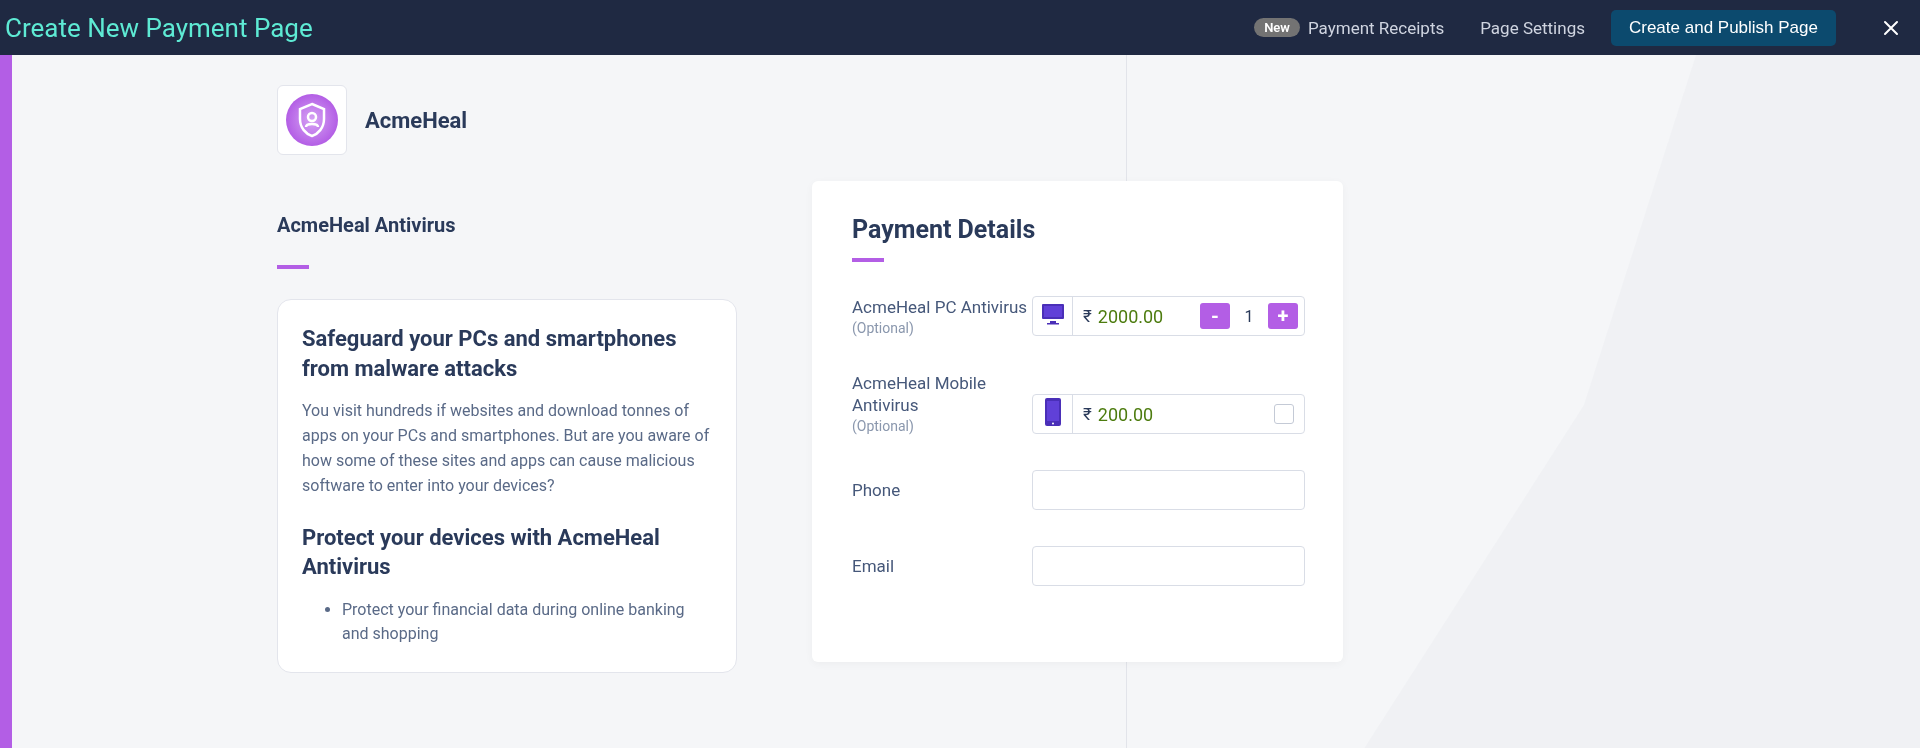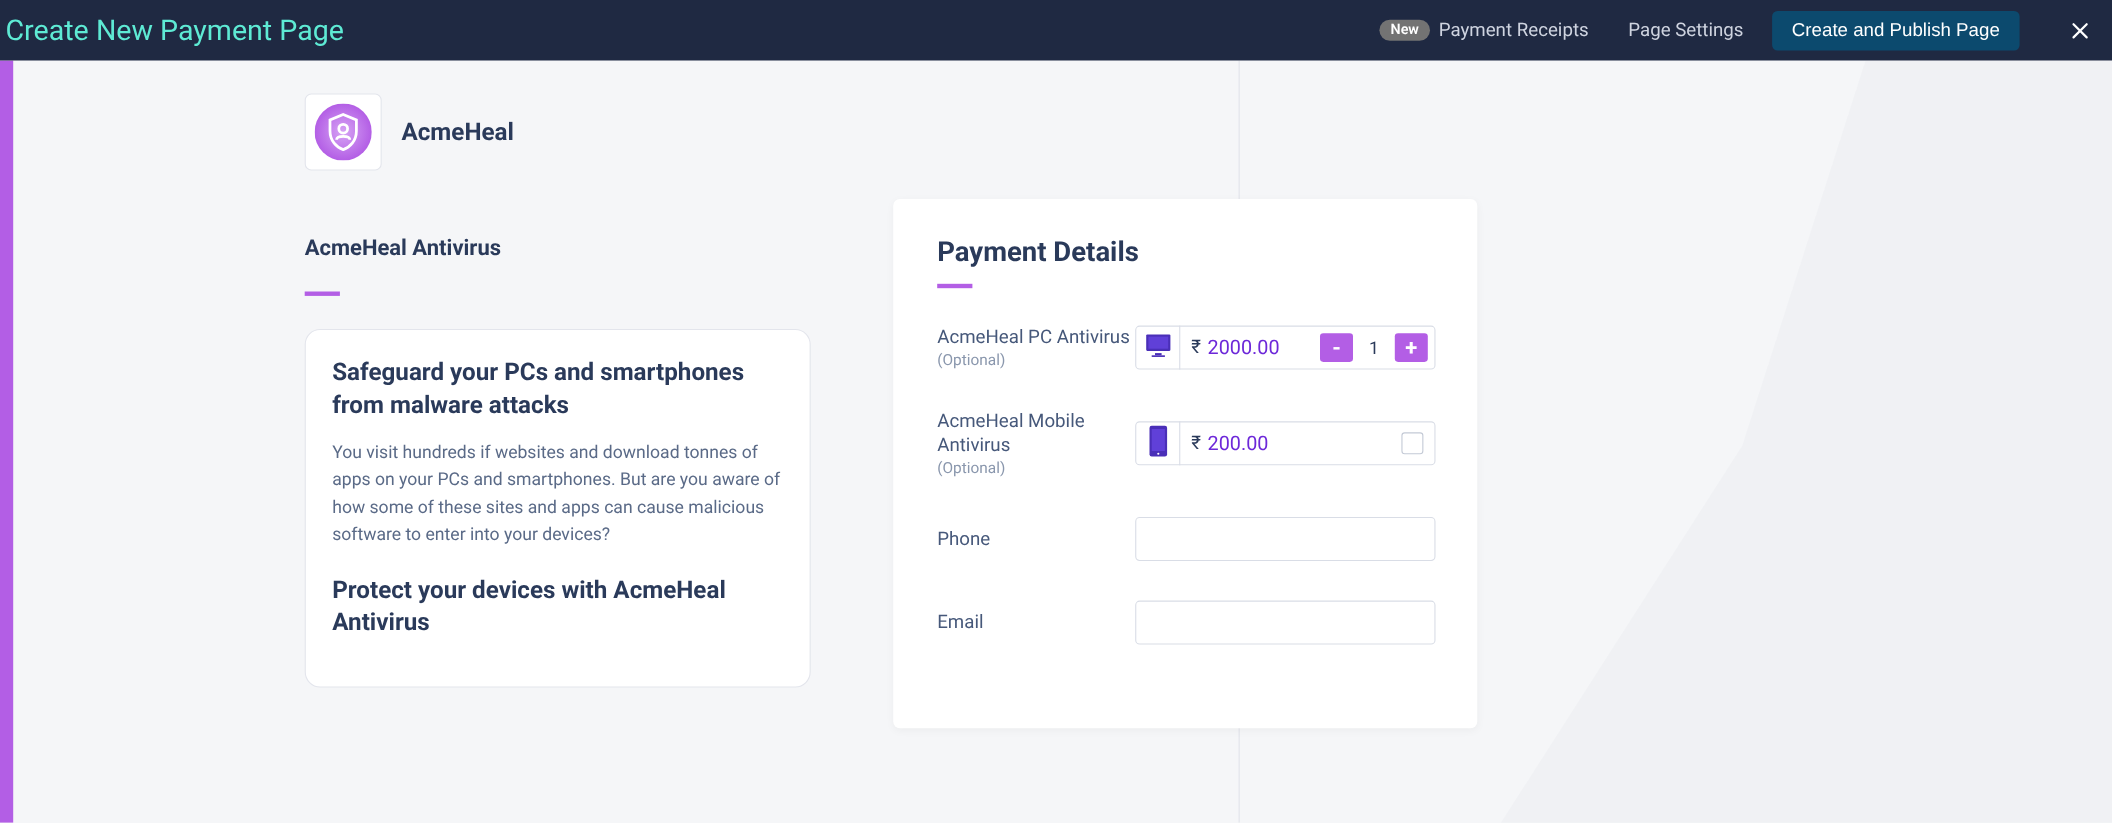--- a/index.html
+++ b/index.html
@@ -196,21 +196,21 @@
     margin-bottom: 14px;
   }
   .pay-underline {
     width: 32px; height: 4px;
     background: #b35ee5;
     margin-bottom: 34px;
   }
 
   .line-item {
     display: flex;
-    align-items: center;
+    align-items: flex-end;
     margin-bottom: 36px;
   }
   .item-label {
     width: 180px;
     flex-shrink: 0;
   }
   .item-name {
     font-size: 17px;
     color: #46587a;
     line-height: 1.3;
@@ -240,21 +240,21 @@
   .thumb-monitor, .thumb-phone {
     display: inline-block;
   }
   .rupee {
     font-size: 17px;
     color: #2a3a5a;
     margin: 0 6px 0 10px;
   }
   .price {
     font-size: 18px;
-    color: #6d28d9;
+    color: #4d7c0f;
     flex: 1;
   }
   .stepper {
     display: flex;
     align-items: center;
     gap: 6px;
   }
   .step-btn {
     width: 30px; height: 26px;
     background: #b35ee5;
@@ -349,20 +349,23 @@
   </div>
 
   <div class="desc-section">
     <div class="section-title">AcmeHeal Antivirus</div>
     <div class="underline"></div>
 
     <div class="desc-card">
       <div class="desc-h">Safeguard your PCs and smartphones from malware attacks</div>
       <div class="desc-p">You visit hundreds if websites and download tonnes of apps on your PCs and smartphones. But are you aware of how some of these sites and apps can cause malicious software to enter into your devices?</div>
       <div class="desc-h">Protect your devices with AcmeHeal Antivirus</div>
+      <ul>
+        <li>Protect your financial data during online banking and shopping</li>
+      </ul>
     </div>
   </div>
 
   <div class="pay-panel">
     <div class="pay-title">Payment Details</div>
     <div class="pay-underline"></div>
 
     <div class="line-item">
       <div class="item-label">
         <div class="item-name">AcmeHeal PC Antivirus</div>

